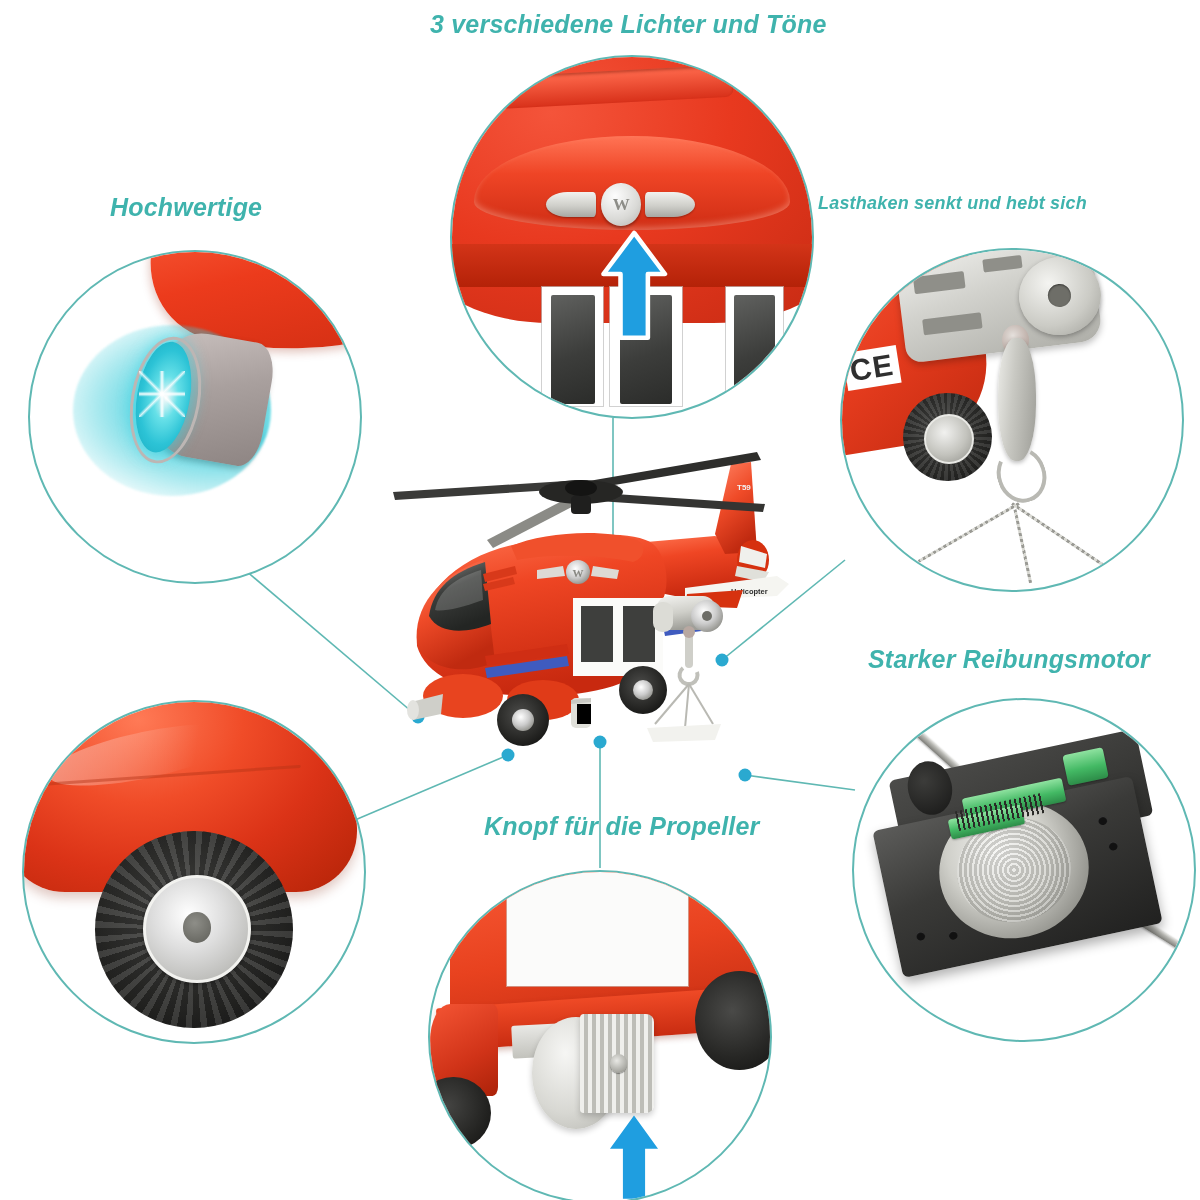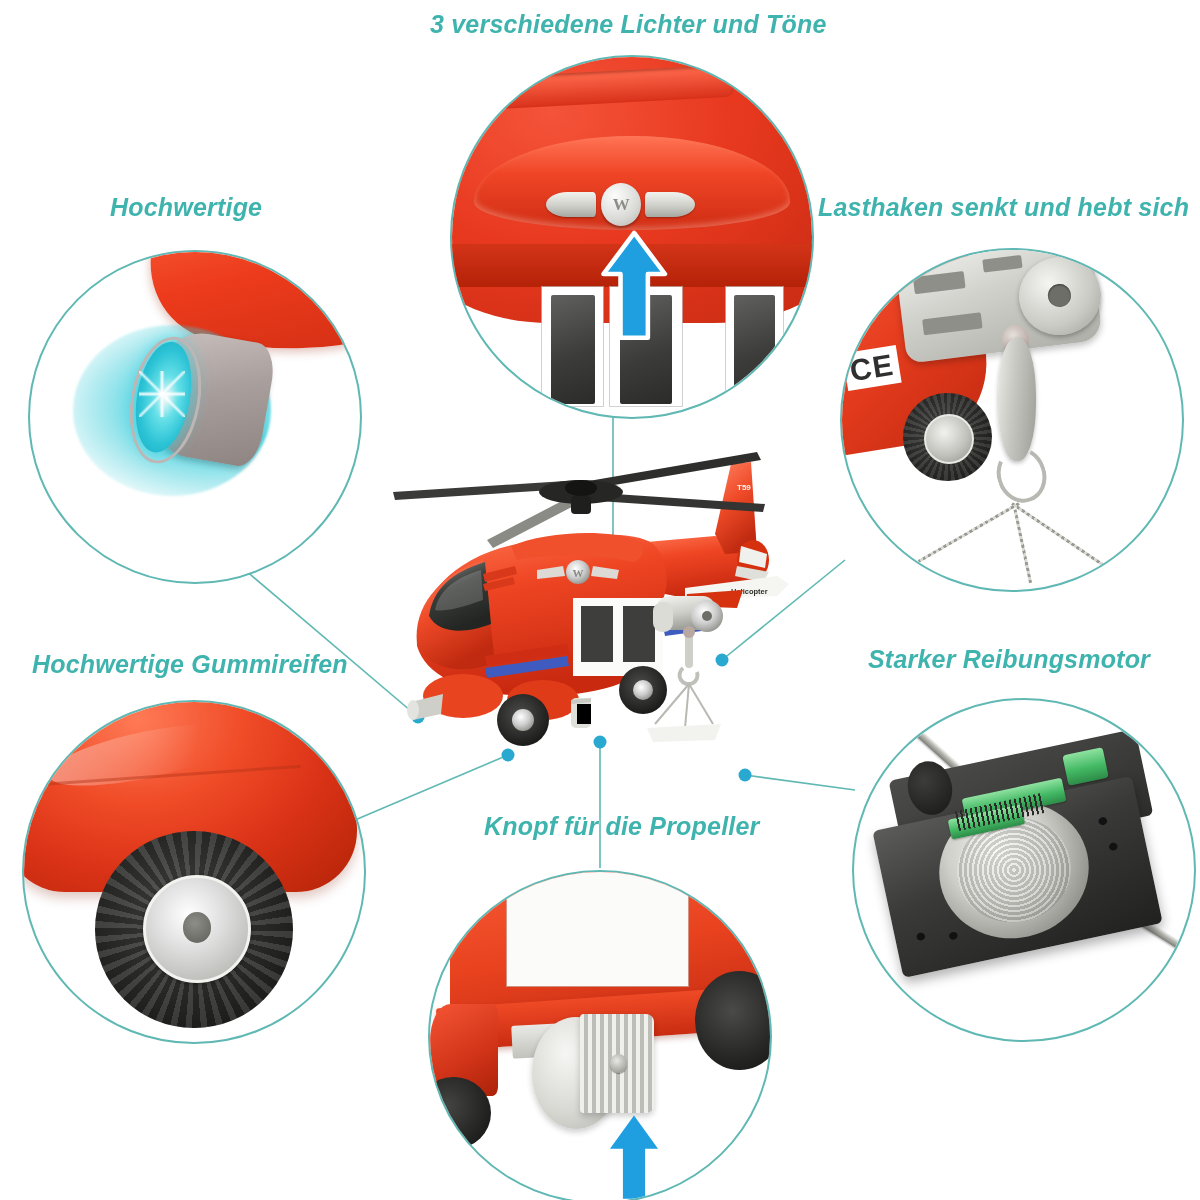--- a/index.html
+++ b/index.html
@@ -19,21 +19,21 @@
     font-style:italic;
     font-weight:bold;
     color:#3fb3ad;
     white-space:nowrap;
     letter-spacing:.2px;
     text-shadow:0 0 2px rgba(255,255,255,.9);
     z-index:40;
   }
   .lbl-lights   {left:430px; top:10px;  font-size:25px;}
   .lbl-head     {left:110px; top:193px; font-size:25px;}
-  .lbl-hook     {left:818px; top:193px; font-size:25px;}
+  .lbl-hook     {left:818px; top:193px; font-size:18px;}
   .lbl-tire     {left:32px;  top:650px; font-size:25px;}
   .lbl-motor    {left:868px; top:645px; font-size:25px;}
   .lbl-knob     {left:484px; top:812px; font-size:25px;}
 
   
   .bubble{
     position:absolute;
     border-radius:50%;
     border:2px solid #5fb8b3;
     background:#ffffff;
@@ -440,21 +440,20 @@
       <circle cx="722" cy="660" r="6.5"></circle>
       <circle cx="508" cy="755" r="6.5"></circle>
       <circle cx="745" cy="775" r="6.5"></circle>
       <circle cx="600" cy="742" r="6.5"></circle>
     </g>
   </svg>
 
   <div class="label lbl-lights">3 verschiedene Lichter und Töne</div>
   <div class="label lbl-head">Hochwertige</div>
   <div class="label lbl-hook">Lasthaken senkt und hebt sich</div>
-  <div class="label lbl-tire">Hochwertige Gummireifen</div>
   <div class="label lbl-motor">Starker Reibungsmotor</div>
   <div class="label lbl-knob">Knopf für die Propeller</div>
 
   <div class="bubble b-lights">
     <div class="scene">
       <div class="sh ls-body"></div>
       <div class="sh ls-roofline"></div>
       <div class="sh ls-ridge"></div>
       <div class="sh ls-lowerband"></div>
 

